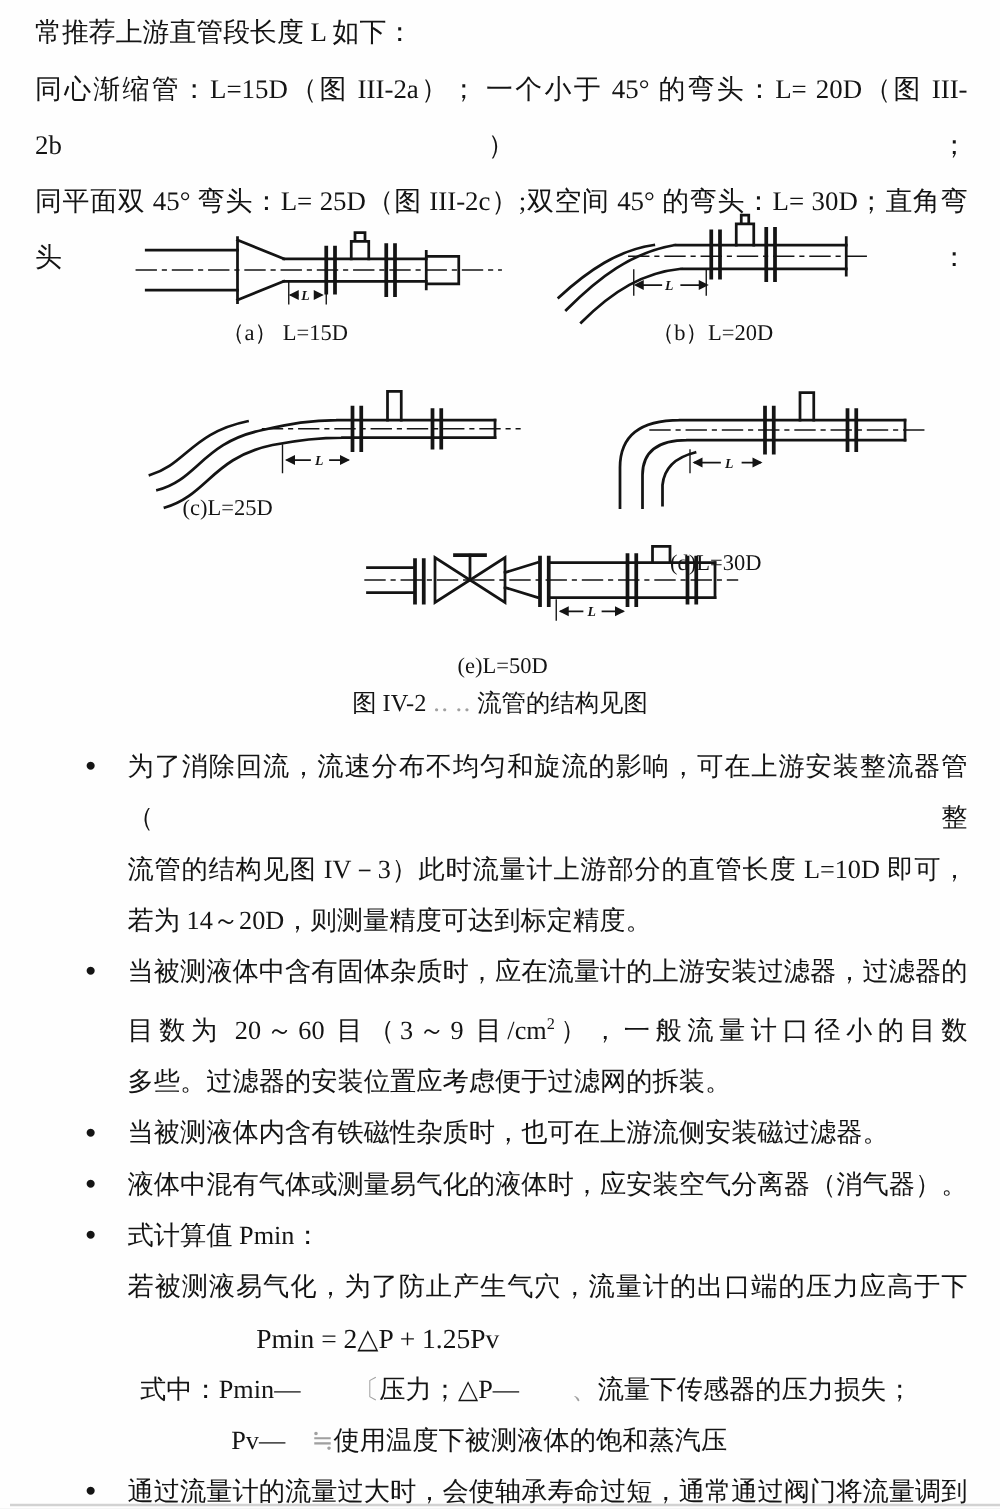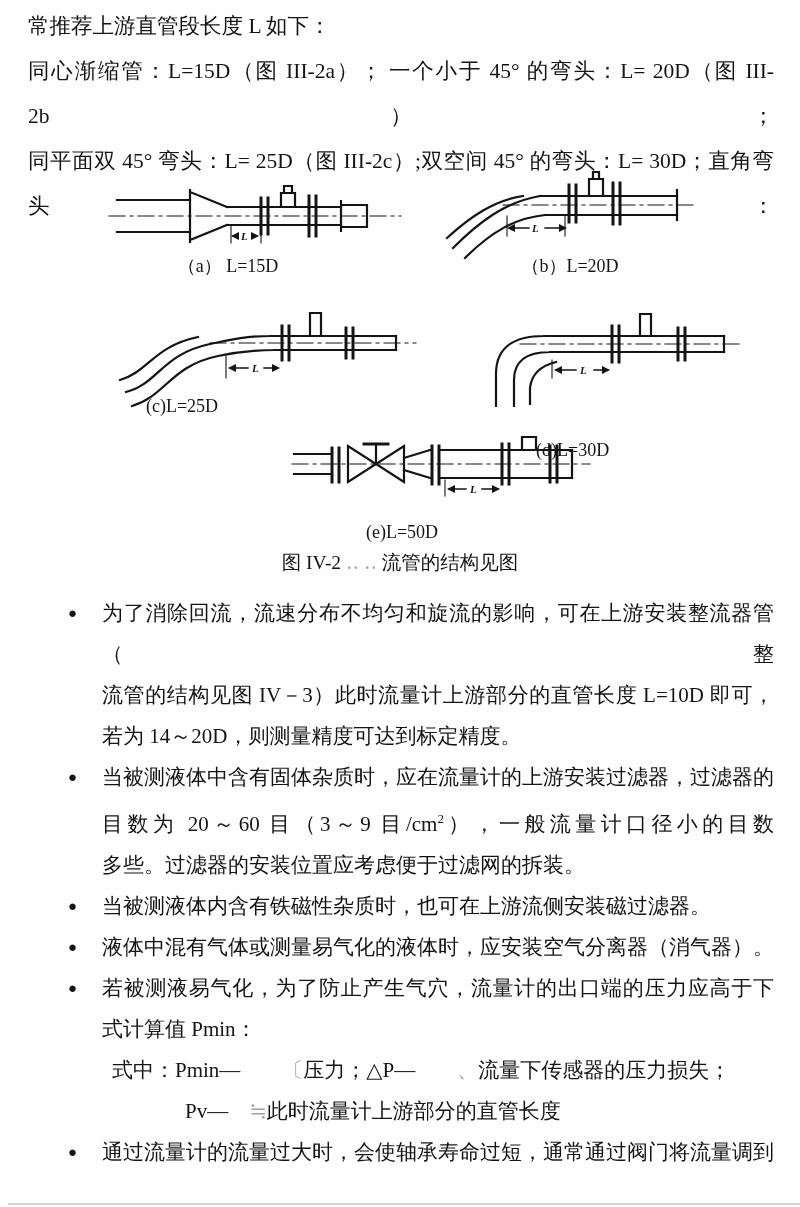--- a/index.html
+++ b/index.html
@@ -182,24 +182,25 @@
     <div class="brow">
       <span class="mark">●</span>
       <div class="btxt">
         <div class="line"><span>液体中混有气体或测量易气化的液体时，应安装空气分离器（消气器）。</span></div>
       </div>
     </div>
 
     <div class="brow">
       <span class="mark">●</span>
       <div class="btxt">
+        <div class="line"><span>式计算值 </span><span class="b">Pmin</span><span>：</span></div>
         <div class="line jl"><span>若被测液易气化，为了防止产生气穴，流量计的出口端的压力应高于下</span></div>
-        <div class="line"><span>式计算值 </span><span class="b">Pmin</span><span>：</span></div>
+        <div class="line fline"><span class="b">Pmin = 2△P + 1.25Pv</span></div>
         <div class="line wline"><span>式中：</span><span class="b">Pmin—</span><span>　　</span><span class="frag">〔</span><span>压力；</span><span class="b">△P—</span><span>　　</span><span class="frag">、</span><span>流量下传感器的压力损失；</span></div>
-        <div class="line pline"><span class="b">Pv—</span><span>　</span><span class="frag">≒</span><span>此时流量计上游部分的直管长度</span></div>
+        <div class="line pline"><span class="b">Pv—</span><span>　</span><span class="frag">≒</span><span>使用温度下被测液体的饱和蒸汽压</span></div>
       </div>
     </div>
 
     <div class="brow">
       <span class="mark">●</span>
       <div class="btxt">
         <div class="line jl"><span>通过流量计的流量过大时，会使轴承寿命过短，通常通过阀门将流量调到</span></div>
 
       </div>
     </div>

